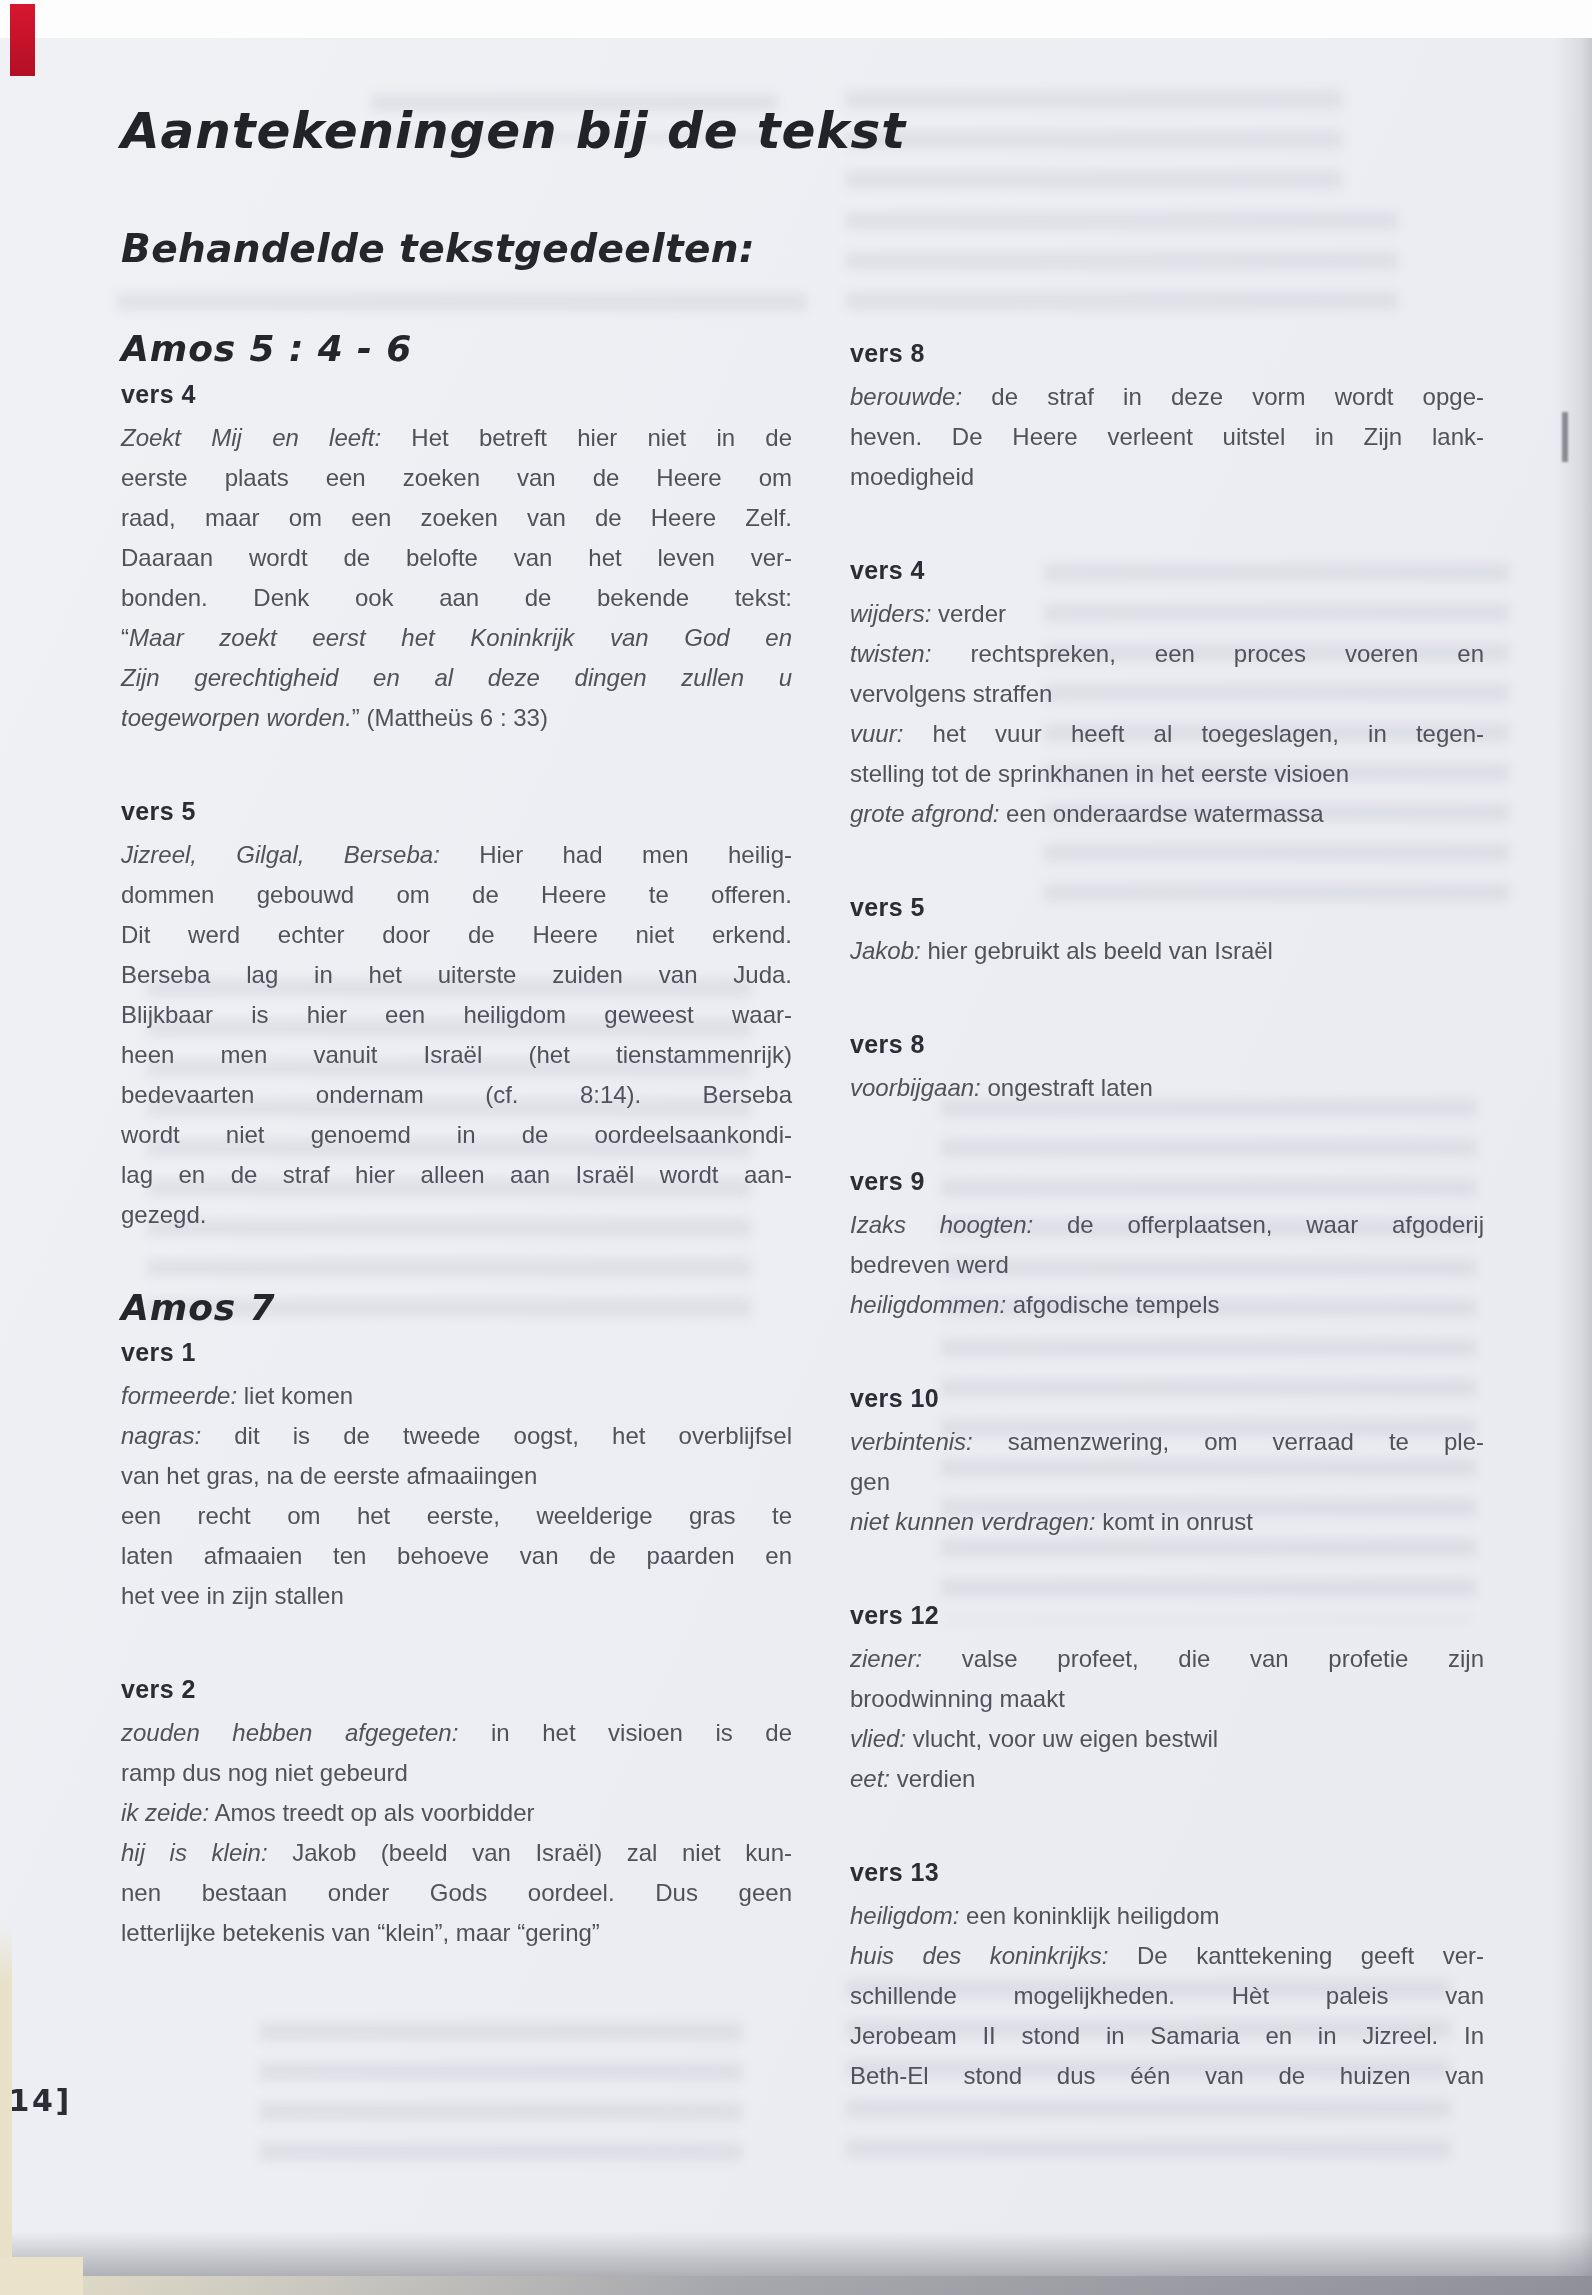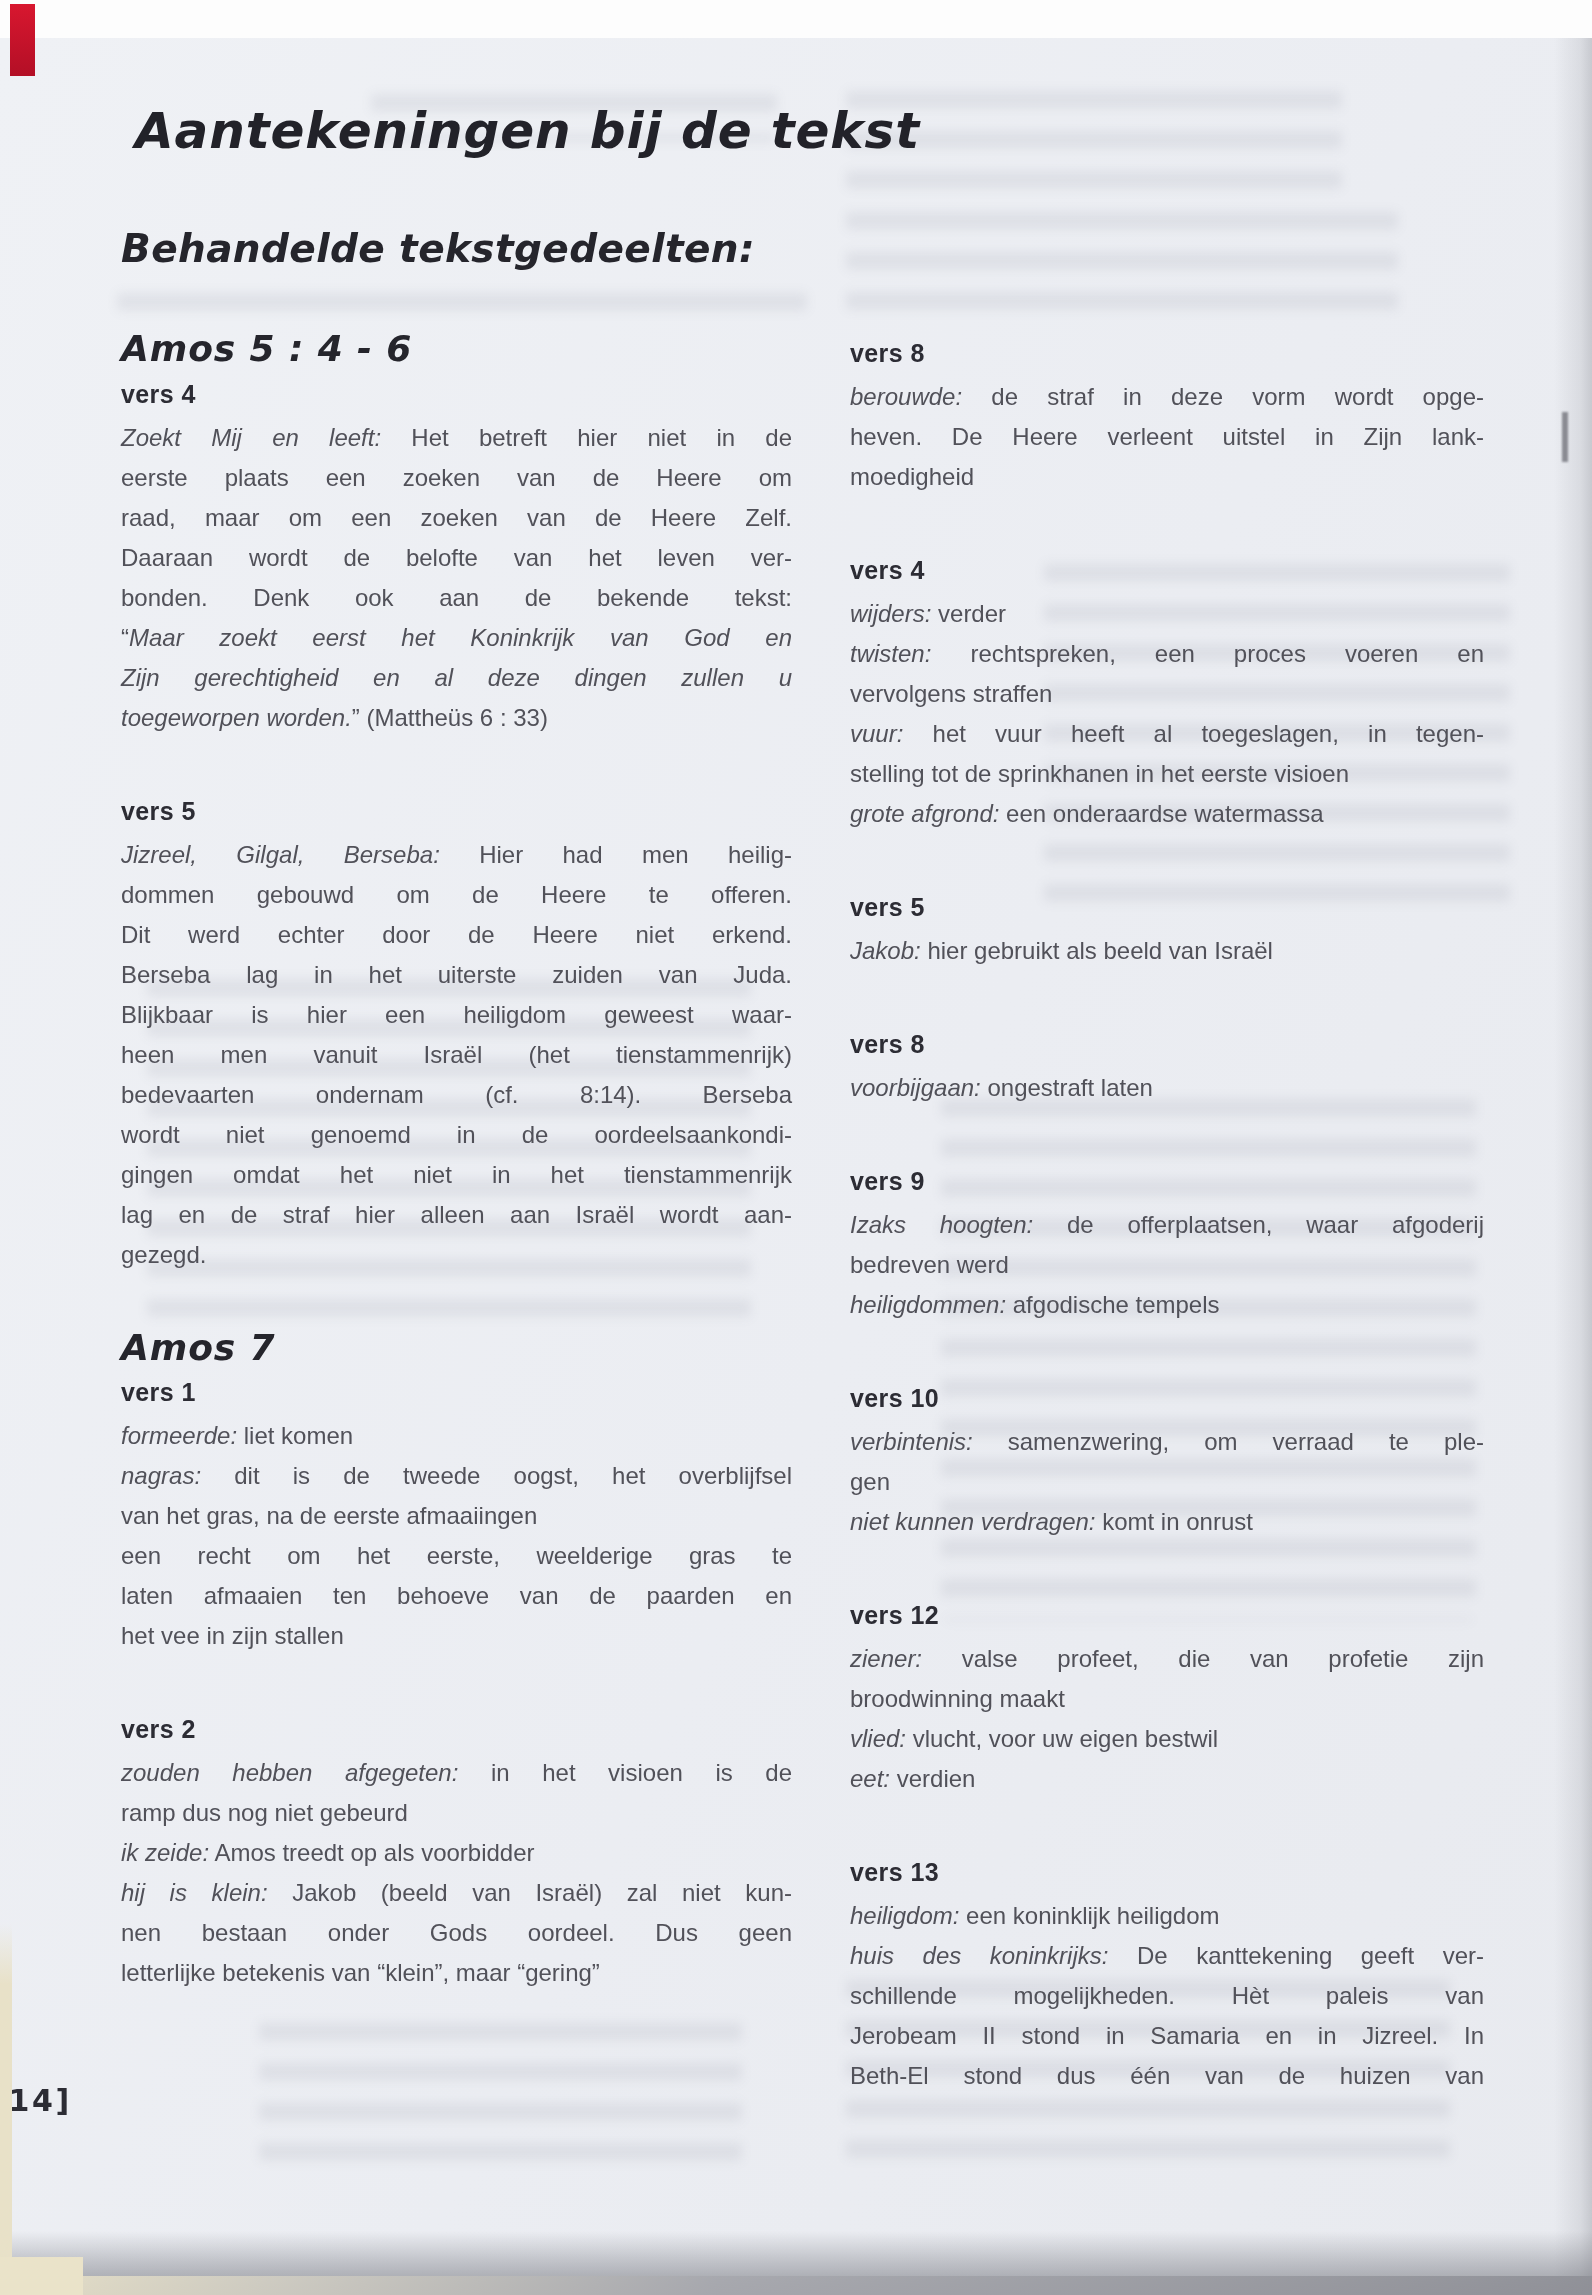--- a/index.html
+++ b/index.html
@@ -26,21 +26,21 @@
     background:linear-gradient(to right,#eae3c9 0%,#cfccc2 18%,#a7a8ae 45%,#8f9097 100%);}
   .cream-strip{position:absolute;left:0;bottom:0;width:12px;height:371px;z-index:4;
     background:linear-gradient(to bottom,rgba(233,226,201,0) 0,#e8e1c8 60px);}
   .cream-corner{position:absolute;left:0;bottom:0;width:83px;height:38px;background:#eae3c9;z-index:5;}
   
   .ghost{position:absolute;z-index:1;filter:blur(5.2px);opacity:.20;border-radius:8.6px;
     background:repeating-linear-gradient(to bottom,
       rgba(104,108,128,0) 0 8.6px,rgba(104,108,128,.55) 15.5px 26px,rgba(104,108,128,0) 33px 40px);}
   
   .page-title{
-    position:absolute;left:135px;top:102px;z-index:2;
+    position:absolute;left:121px;top:102px;z-index:2;
     font-family:"DejaVu Sans",sans-serif;font-style:italic;font-weight:700;
     font-size:50px;letter-spacing:0.9px;color:#222229;white-space:nowrap;
   }
   .page-subtitle{
     position:absolute;left:121px;top:226px;z-index:2;
     font-family:"DejaVu Sans",sans-serif;font-style:italic;font-weight:700;
     font-size:39px;letter-spacing:0.4px;color:#25252c;white-space:nowrap;
   }
   .col{position:absolute;z-index:2;}
   .col-left{left:121px;top:312px;width:671px;}
@@ -101,21 +101,20 @@
       <div class="verse-heading">vers 5</div>
       <div class="para">
         <div class="line just"><span class="it">Jizreel, Gilgal, Berseba:</span><span> Hier had men heilig-</span></div>
         <div class="line just"><span>dommen gebouwd om de Heere te offeren.</span></div>
         <div class="line just"><span>Dit werd echter door de Heere niet erkend.</span></div>
         <div class="line just"><span>Berseba lag in het uiterste zuiden van Juda.</span></div>
         <div class="line just"><span>Blijkbaar is hier een heiligdom geweest waar-</span></div>
         <div class="line just"><span>heen men vanuit Israël (het tienstammenrijk)</span></div>
         <div class="line just"><span>bedevaarten ondernam (cf. 8:14). Berseba</span></div>
         <div class="line just"><span>wordt niet genoemd in de oordeelsaankondi-</span></div>
-        <div class="line just"><span>gingen omdat het niet in het tienstammenrijk</span></div>
         <div class="line just"><span>lag en de straf hier alleen aan Israël wordt aan-</span></div>
         <div class="line"><span>gezegd.</span></div>
       </div>
       <div class="section-heading">Amos 7</div>
       <div class="verse-heading">vers 1</div>
       <div class="para">
         <div class="line"><span class="it">formeerde:</span><span> liet komen</span></div>
         <div class="line just"><span class="it">nagras:</span><span> dit is de tweede oogst, het overblijfsel</span></div>
         <div class="line"><span>van het gras, na de eerste afmaaiingen</span></div>
         <div class="line just"><span>een recht om het eerste, weelderige gras te</span></div>

